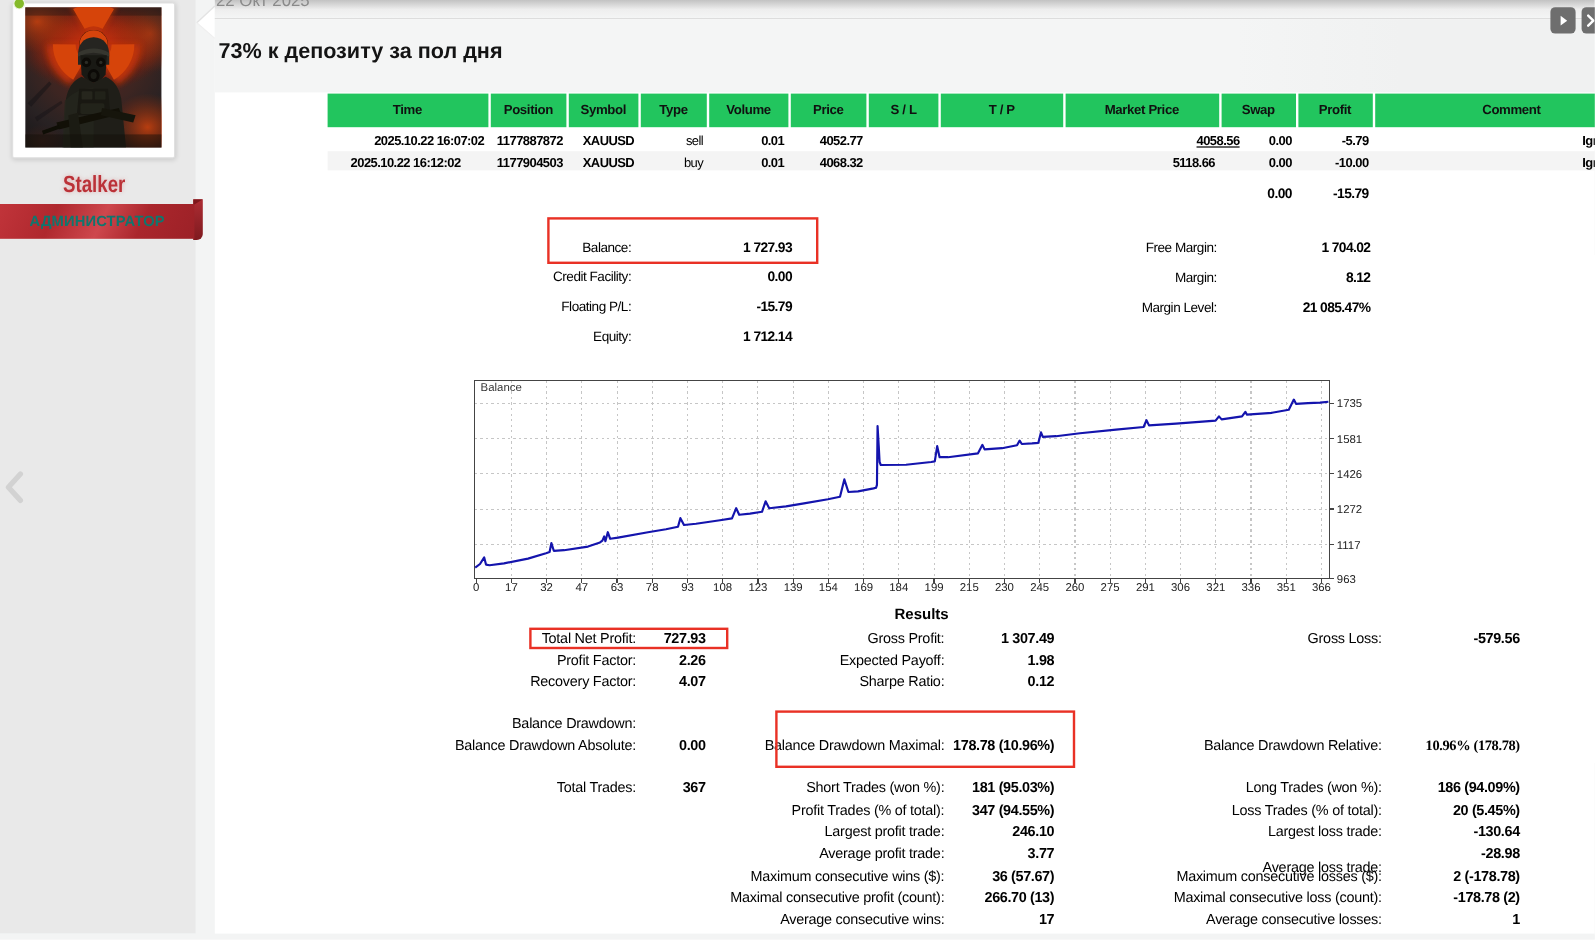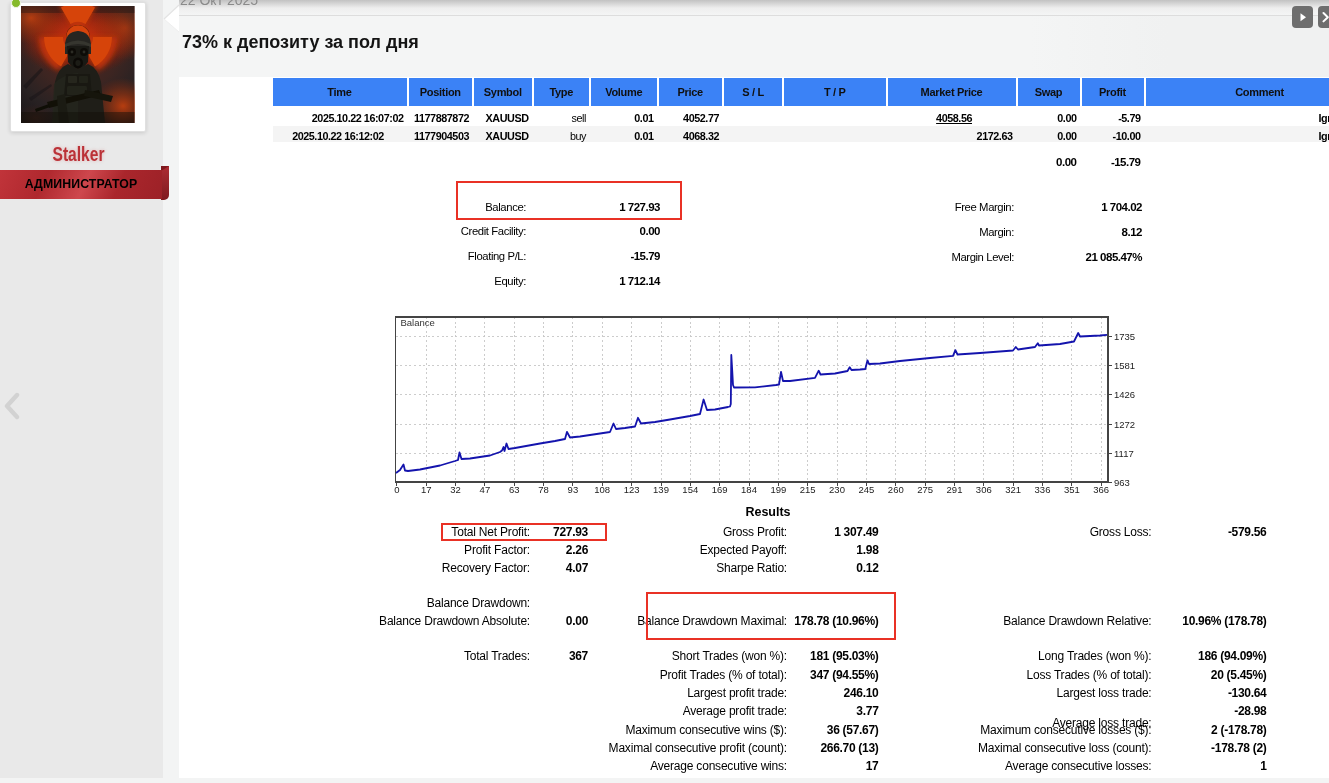--- a/index.html
+++ b/index.html
@@ -3,21 +3,21 @@
 
 * { margin:0; padding:0; box-sizing:border-box; }
 html,body { width:1329px; height:783px; overflow:hidden; }
 body { font-family:"Liberation Sans", sans-serif; background:#f3f4f4; position:relative; }
 .abs { position:absolute; }
 .lbl { font-size:11.3px; letter-spacing:-0.4px; color:#000; text-align:right; white-space:nowrap; }
 .rlbl { font-size:12px; letter-spacing:-0.2px; color:#000; text-align:right; white-space:nowrap; }
 .rval { font-size:12px; letter-spacing:-0.3px; color:#000; font-weight:bold; text-align:right; white-space:nowrap; }
 .val { font-size:11.5px; letter-spacing:-0.5px; color:#000; font-weight:bold; text-align:right; white-space:nowrap; }
 .tval { font-size:10.8px; color:#000; font-weight:bold; text-align:right; white-space:nowrap; letter-spacing:-0.45px; }
-.hc { font-size:11px; font-weight:bold; color:#101010; text-align:center; background:#3b82f6; letter-spacing:-0.3px; }
+.hc { font-size:11px; font-weight:bold; color:#101010; text-align:center; background:#22c55e; letter-spacing:-0.3px; }
 .redbox { border:2.6px solid #e93125; }
 
 </style></head><body>
 <div class="abs" style="left:0;top:0;width:163px;height:778px;background:#e9e9e9;"></div>
 <div class="abs" style="left:179px;top:0;width:1150px;height:779px;background:#fff;"></div>
 <svg class="abs" style="left:161px;top:4px;" width="19" height="30" viewBox="0 0 19 30">
     <path d="M18 1 L3 15 L18 28 Z" fill="#fff"></path>
     <path d="M18 1 L3 15" stroke="#e3e3e3" stroke-width="1.2" fill="none"></path>
     <path d="M3 15 L18 28" stroke="#efefef" stroke-width="1" fill="none"></path>
   </svg>
@@ -112,51 +112,51 @@
 <rect x="0" y="106" width="113.5" height="11.3" fill="#0f1009" opacity="0.45"></rect>
 <rect width="113.5" height="117.3" fill="#200a04" opacity="0.12"></rect>
 </svg>
 <div class="abs" style="left:11.4px;top:-1.8px;width:10px;height:10px;border-radius:50%;background:#85ba2a;border:1.5px solid #f0f5e4;"></div>
 <div class="abs" style="left:0px;top:142.5px;width:157px;text-align:center;font-size:19.5px;font-weight:bold;color:#bb3238;transform:scaleX(0.8);text-shadow:0 0 4px rgba(205,80,80,0.35);">Stalker</div>
 <div class="abs" style="left:161px;top:166px;width:7.5px;height:34px;background:linear-gradient(#ad2c33,#7f1a1f);border-radius:0 0 5px 0;"></div>
 <svg class="abs" style="left:161px;top:166px;" width="8" height="5">
     <path d="M0 0 L8 0 L0 5 Z" fill="#7e181d"></path>
   </svg>
 <div class="abs" style="left:0;top:170px;width:162px;height:28.5px;background:linear-gradient(115deg,#c1343a 0%,#af282e 28%,#ce474d 52%,#aa262c 72%,#9c2127 100%);"></div>
-<div class="abs" style="left:0;top:170px;width:162px;height:28.5px;line-height:28.5px;text-align:center;font-size:12.3px;font-weight:bold;color:#000000;letter-spacing:0.1px;">АДМИНИСТРАТОР</div>
+<div class="abs" style="left:0;top:170px;width:162px;height:28.5px;line-height:28.5px;text-align:center;font-size:12.3px;font-weight:bold;color:#0f766e;letter-spacing:0.1px;">АДМИНИСТРАТОР</div>
 <div class="abs hc" style="left:272.5px;top:78px;width:134.0px;height:28px;line-height:28px;">Time</div>
 <div class="abs hc" style="left:408.5px;top:78px;width:63.5px;height:28px;line-height:28px;">Position</div>
 <div class="abs hc" style="left:474.0px;top:78px;width:57.5px;height:28px;line-height:28px;">Symbol</div>
 <div class="abs hc" style="left:533.5px;top:78px;width:55.5px;height:28px;line-height:28px;">Type</div>
 <div class="abs hc" style="left:591.0px;top:78px;width:65.5px;height:28px;line-height:28px;">Volume</div>
 <div class="abs hc" style="left:658.5px;top:78px;width:63.5px;height:28px;line-height:28px;">Price</div>
 <div class="abs hc" style="left:724.0px;top:78px;width:58.0px;height:28px;line-height:28px;">S / L</div>
 <div class="abs hc" style="left:784.0px;top:78px;width:101.5px;height:28px;line-height:28px;">T / P</div>
 <div class="abs hc" style="left:887.5px;top:78px;width:128.0px;height:28px;line-height:28px;">Market Price</div>
 <div class="abs hc" style="left:1017.5px;top:78px;width:62.0px;height:28px;line-height:28px;">Swap</div>
 <div class="abs hc" style="left:1081.5px;top:78px;width:62.0px;height:28px;line-height:28px;">Profit</div>
 <div class="abs hc" style="left:1145.5px;top:78px;width:228.0px;height:28px;line-height:28px;">Comment</div>
 <div class="abs" style="left:272.5px;top:126px;width:1067.5px;height:16px;background:#f4f4f4;"></div>
 <div class="abs tval" style="left:272.5px;top:110.5px;width:131.0px;height:14px;line-height:14px;">2025.10.22 16:07:02</div>
 <div class="abs tval" style="left:408.5px;top:110.5px;width:60.5px;height:14px;line-height:14px;">1177887872</div>
 <div class="abs tval" style="left:474.0px;top:110.5px;width:54.5px;height:14px;line-height:14px;">XAUUSD</div>
 <div class="abs tval" style="left:533.5px;top:110.5px;width:52.5px;height:14px;line-height:14px;font-weight:normal;">sell</div>
 <div class="abs tval" style="left:591.0px;top:110.5px;width:62.5px;height:14px;line-height:14px;">0.01</div>
 <div class="abs tval" style="left:658.5px;top:110.5px;width:60.5px;height:14px;line-height:14px;">4052.77</div>
-<div class="abs tval" style="left:847px;top:110.5px;width:125.0px;height:14px;line-height:14px;text-decoration:underline;">4058.56</div>
+<div class="abs tval" style="left:908px;top:110.5px;width:125.0px;height:14px;line-height:14px;text-decoration:underline;">4058.56</div>
 <div class="abs tval" style="left:1017.5px;top:110.5px;width:59.0px;height:14px;line-height:14px;">0.00</div>
 <div class="abs tval" style="left:1081.5px;top:110.5px;width:59.0px;height:14px;line-height:14px;">-5.79</div>
 <div class="abs tval" style="left:1318.5px;top:110.5px;height:14px;line-height:14px;text-align:left;">Ignored</div>
 <div class="abs tval" style="left:272.5px;top:128.5px;width:131.0px;height:14px;line-height:14px;text-align:center;">2025.10.22 16:12:02</div>
 <div class="abs tval" style="left:408.5px;top:128.5px;width:60.5px;height:14px;line-height:14px;">1177904503</div>
 <div class="abs tval" style="left:474.0px;top:128.5px;width:54.5px;height:14px;line-height:14px;">XAUUSD</div>
 <div class="abs tval" style="left:533.5px;top:128.5px;width:52.5px;height:14px;line-height:14px;font-weight:normal;">buy</div>
 <div class="abs tval" style="left:591.0px;top:128.5px;width:62.5px;height:14px;line-height:14px;">0.01</div>
 <div class="abs tval" style="left:658.5px;top:128.5px;width:60.5px;height:14px;line-height:14px;">4068.32</div>
-<div class="abs tval" style="left:887.5px;top:128.5px;width:125.0px;height:14px;line-height:14px;">2172.63</div>
+<div class="abs tval" style="left:887.5px;top:128.5px;width:125.0px;height:14px;line-height:14px;">5118.66</div>
 <div class="abs tval" style="left:1017.5px;top:128.5px;width:59.0px;height:14px;line-height:14px;">0.00</div>
 <div class="abs tval" style="left:1081.5px;top:128.5px;width:59.0px;height:14px;line-height:14px;">-10.00</div>
 <div class="abs tval" style="left:1318.5px;top:128.5px;height:14px;line-height:14px;text-align:left;">Ignored</div>
 <div class="abs val" style="left:1017.5px;top:155px;width:59px;height:15px;line-height:15px;">0.00</div>
 <div class="abs val" style="left:1081.5px;top:155px;width:59px;height:15px;line-height:15px;">-15.79</div>
 <div class="abs lbl" style="left:306px;top:199.5px;width:220px;height:15px;line-height:15px;">Balance:</div>
 <div class="abs val" style="left:510px;top:199.5px;width:150px;height:15px;line-height:15px;">1 727.93</div>
 <div class="abs lbl" style="left:306px;top:224.2px;width:220px;height:15px;line-height:15px;">Credit Facility:</div>
 <div class="abs val" style="left:510px;top:224.2px;width:150px;height:15px;line-height:15px;">0.00</div>
 <div class="abs lbl" style="left:306px;top:249.0px;width:220px;height:15px;line-height:15px;">Floating P/L:</div>
@@ -287,21 +287,21 @@
 <div class="abs rlbl" style="left:280px;top:561.3px;width:250px;height:15px;line-height:15px;">Recovery Factor:</div>
 <div class="abs rval" style="left:468px;top:561.3px;width:120px;height:15px;line-height:15px;">4.07</div>
 <div class="abs rlbl" style="left:537px;top:561.3px;width:250px;height:15px;line-height:15px;">Sharpe Ratio:</div>
 <div class="abs rval" style="left:748.5px;top:561.3px;width:130px;height:15px;line-height:15px;">0.12</div>
 <div class="abs rlbl" style="left:280px;top:595.9px;width:250px;height:15px;line-height:15px;">Balance Drawdown:</div>
 <div class="abs rlbl" style="left:280px;top:614.3px;width:250px;height:15px;line-height:15px;">Balance Drawdown Absolute:</div>
 <div class="abs rval" style="left:468px;top:614.3px;width:120px;height:15px;line-height:15px;">0.00</div>
 <div class="abs rlbl" style="left:537px;top:614.3px;width:250px;height:15px;line-height:15px;">Balance Drawdown Maximal:</div>
 <div class="abs rval" style="left:748.5px;top:614.3px;width:130px;height:15px;line-height:15px;">178.78 (10.96%)</div>
 <div class="abs rlbl" style="left:901.5px;top:614.3px;width:250px;height:15px;line-height:15px;">Balance Drawdown Relative:</div>
-<div class="abs rval" style="left:1106.5px;top:614.3px;width:160px;height:15px;line-height:15px;">10.96% (178.78)</div>
+<div class="abs rval" style="left:1106.5px;top:614.3px;width:160px;height:15px;line-height:15px;font-family:Liberation Serif, serif;">10.96% (178.78)</div>
 <div class="abs rlbl" style="left:280px;top:649.2px;width:250px;height:15px;line-height:15px;">Total Trades:</div>
 <div class="abs rval" style="left:468px;top:649.2px;width:120px;height:15px;line-height:15px;">367</div>
 <div class="abs rlbl" style="left:537px;top:649.2px;width:250px;height:15px;line-height:15px;">Short Trades (won %):</div>
 <div class="abs rval" style="left:748.5px;top:649.2px;width:130px;height:15px;line-height:15px;">181 (95.03%)</div>
 <div class="abs rlbl" style="left:901.5px;top:649.2px;width:250px;height:15px;line-height:15px;">Long Trades (won %):</div>
 <div class="abs rval" style="left:1106.5px;top:649.2px;width:160px;height:15px;line-height:15px;">186 (94.09%)</div>
 <div class="abs rlbl" style="left:537px;top:667.6px;width:250px;height:15px;line-height:15px;">Profit Trades (% of total):</div>
 <div class="abs rval" style="left:748.5px;top:667.6px;width:130px;height:15px;line-height:15px;">347 (94.55%)</div>
 <div class="abs rlbl" style="left:901.5px;top:667.6px;width:250px;height:15px;line-height:15px;">Loss Trades (% of total):</div>
 <div class="abs rval" style="left:1106.5px;top:667.6px;width:160px;height:15px;line-height:15px;">20 (5.45%)</div>

